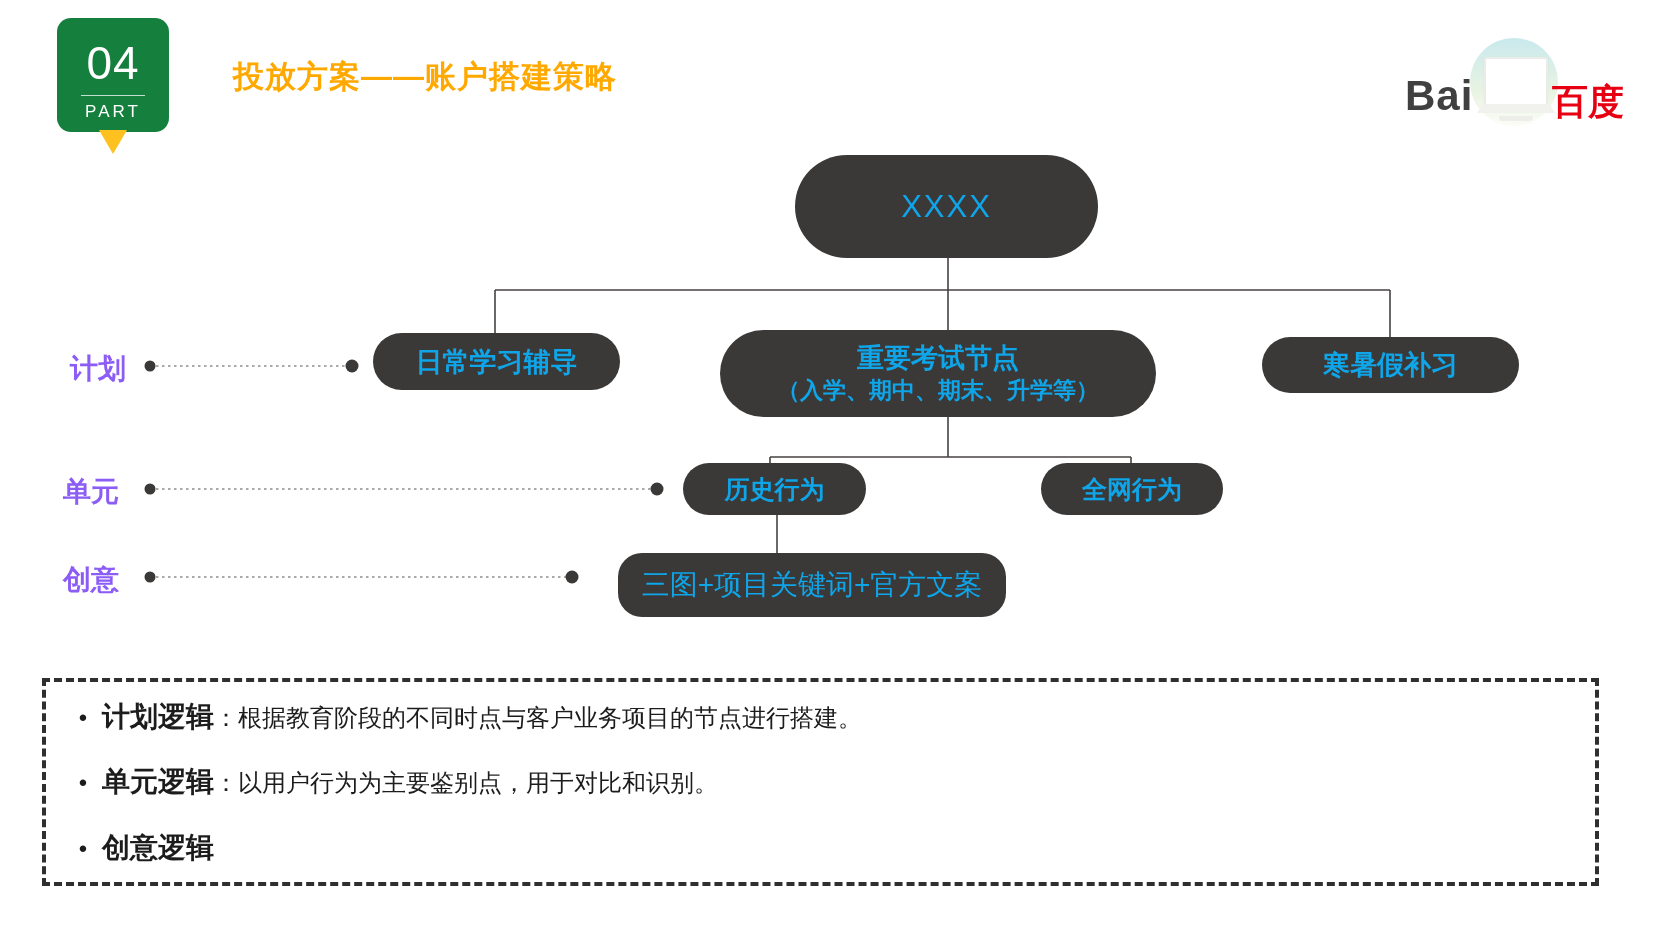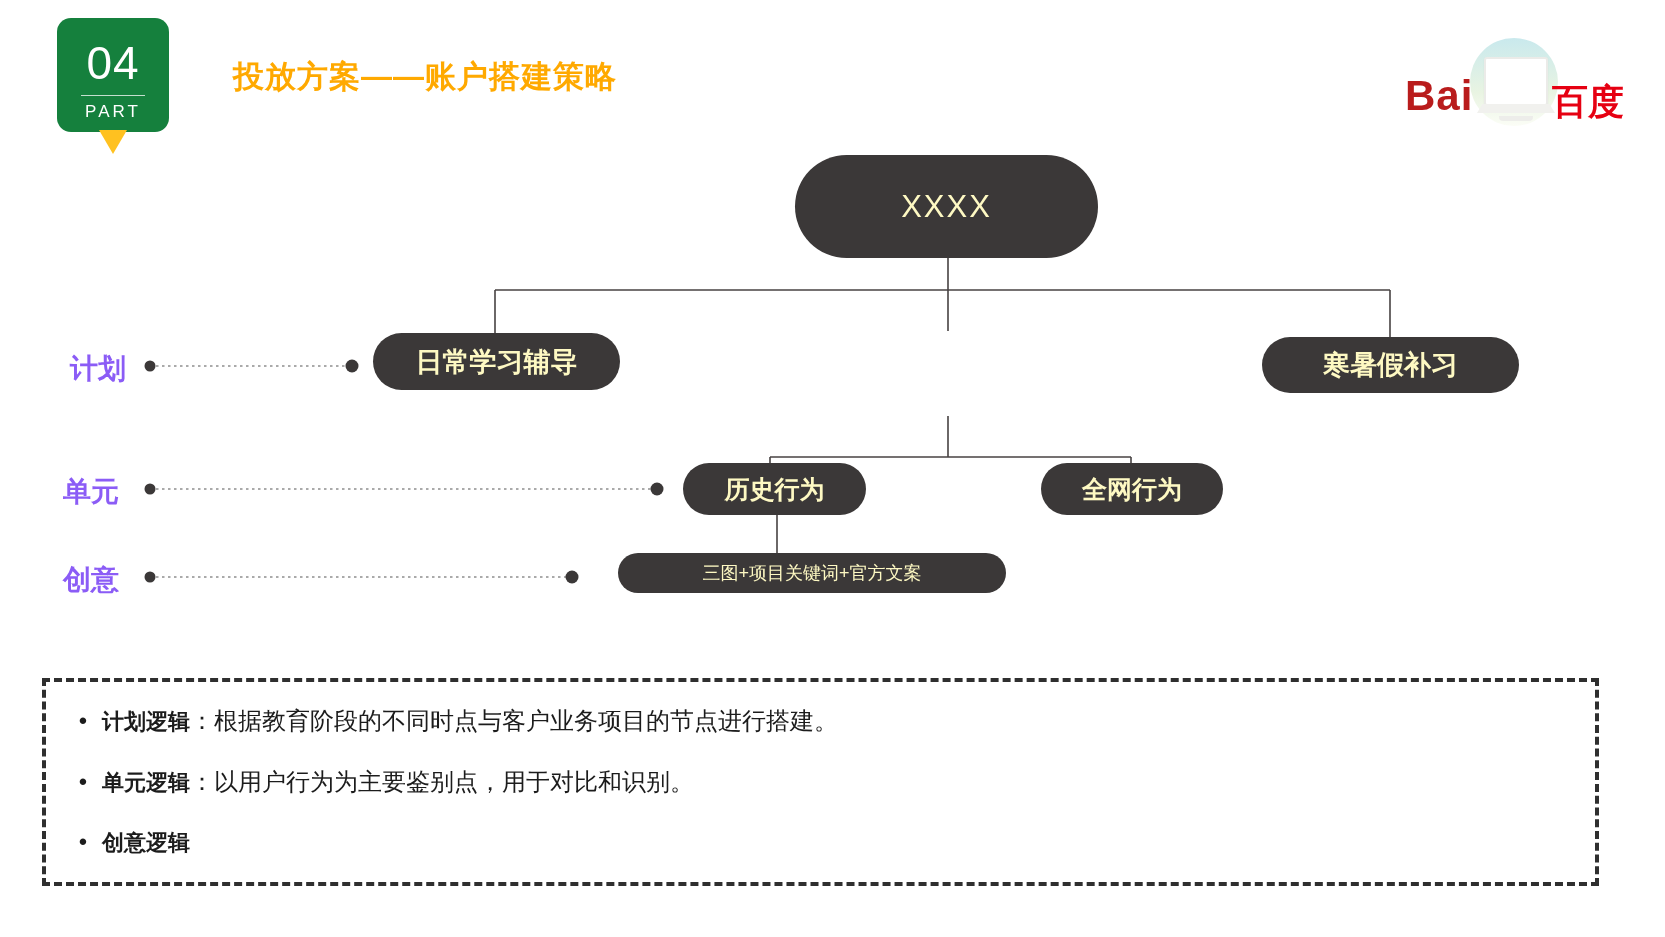--- a/index.html
+++ b/index.html
@@ -11,56 +11,56 @@
     background:#15803d;border-radius:14px;text-align:center;color:#fff;}
   .part-number{font-size:46px;font-weight:500;line-height:1;margin-top:22px;letter-spacing:1px;}
   .part-divider{width:64px;height:1px;background:rgba(255,255,255,.75);margin:9px auto 6px auto;}
   .part-label{font-size:17px;letter-spacing:3px;}
   .badge-pointer{position:absolute;left:99px;top:130px;width:0;height:0;
     border-left:14px solid transparent;border-right:14px solid transparent;border-top:24px solid #FFC120;}
 
   .page-title{position:absolute;left:233px;top:56px;font-size:31px;font-weight:bold;color:#FFA900;letter-spacing:1px;}
 
   .logo{position:absolute;left:1400px;top:30px;width:250px;height:110px;}
-  .logo-bai{position:absolute;left:5px;top:42px;font-size:42px;font-weight:bold;color:#b91c1c;letter-spacing:1px;}
+  .logo-bai{position:absolute;left:5px;top:42px;font-size:42px;font-weight:bold;color:#404040;letter-spacing:1px;}
   .logo-circle{position:absolute;left:70px;top:8px;width:88px;height:88px;border-radius:50%;
     background:linear-gradient(180deg,#c9e9ed 0%,#e9f4e2 62%,#fbfdf6 100%);}
   .laptop-screen{position:absolute;left:84px;top:27px;width:60px;height:45px;background:#ffffff;
     border:2px solid #ebebe8;border-radius:3px;box-shadow:0 1px 2px rgba(0,0,0,.06);}
   .laptop-base{position:absolute;left:77px;top:74px;width:78px;height:9px;background:#f1f1ee;
     clip-path:polygon(7% 0,93% 0,100% 100%,0 100%);}
   .laptop-foot{position:absolute;left:99px;top:86px;width:34px;height:5px;background:#ededea;border-radius:0 0 4px 4px;}
   .logo-cn{position:absolute;left:152px;top:48px;font-size:36px;font-weight:bold;color:#E60012;}
 
   
   .connectors{position:absolute;left:0;top:0;width:1665px;height:660px;}
-  .node{position:absolute;background:#3B3838;color:#fef9c3;display:flex;flex-direction:column;
+  .node{position:absolute;background:#3B3838;color:#0ea5e9;display:flex;flex-direction:column;
     align-items:center;justify-content:center;text-align:center;}
   .node-root{left:795px;top:155px;width:303px;height:103px;border-radius:52px;font-size:31px;font-weight:500;letter-spacing:2px;}
   .node-daily{left:373px;top:333px;width:247px;height:57px;border-radius:29px;font-size:27px;font-weight:bold;}
   .node-exam{left:720px;top:330px;width:436px;height:87px;border-radius:44px;font-weight:bold;line-height:1.3;}
   .node-exam .l1{font-size:27px;}
   .node-exam .l2{font-size:23px;}
   .node-holiday{left:1262px;top:337px;width:257px;height:56px;border-radius:28px;font-size:27px;font-weight:bold;}
   .node-history{left:683px;top:463px;width:183px;height:52px;border-radius:26px;font-size:25px;font-weight:bold;}
   .node-network{left:1041px;top:463px;width:182px;height:52px;border-radius:26px;font-size:25px;font-weight:bold;}
-  .node-creative{left:618px;top:553px;width:388px;height:40px;border-radius:24px;font-size:18px;font-weight:400;}
+  .node-creative{left:618px;top:553px;width:388px;height:64px;border-radius:24px;font-size:28px;font-weight:400;}
 
   .row-label{position:absolute;font-size:28px;font-weight:bold;color:#8b5cf6;}
   .row-label-plan{left:70px;top:350px;}
   .row-label-unit{left:63px;top:473px;}
   .row-label-creative{left:63px;top:561px;}
 
   
   .notes-box{position:absolute;left:42px;top:678px;width:1557px;height:208px;
     border:4px dashed #2f2f2f;background:#ffffff;box-sizing:border-box;
     display:flex;flex-direction:column;justify-content:center;gap:32px;padding-left:18px;}
   .note-item{display:flex;align-items:baseline;color:#1c1c1c;line-height:1.2;}
   .note-bullet{width:38px;text-align:center;font-size:24px;}
-  .note-term{font-size:22px;font-weight:bold;}
+  .note-term{font-size:28px;font-weight:bold;}
   .note-text{font-size:24px;}
 </style>
 </head>
 <body>
 
 <div id="slide">
 
   <div class="part-badge">
     <div class="part-number">04</div>
     <div class="part-divider"></div>
@@ -106,20 +106,24 @@
         <circle cx="572" cy="577" r="6.5"></circle>
     </g>
   </svg>
 
   <div class="row-label row-label-plan">计划</div>
   <div class="row-label row-label-unit">单元</div>
   <div class="row-label row-label-creative">创意</div>
 
   <div class="node node-root">XXXX</div>
   <div class="node node-daily">日常学习辅导</div>
+  <div class="node node-exam">
+    <div class="l1">重要考试节点</div>
+    <div class="l2">（入学、期中、期末、升学等）</div>
+  </div>
   <div class="node node-holiday">寒暑假补习</div>
   <div class="node node-history">历史行为</div>
   <div class="node node-network">全网行为</div>
   <div class="node node-creative">三图+项目关键词+官方文案</div>
 
   <div class="notes-box">
     <div class="note-item">
       <span class="note-bullet">•</span>
       <span class="note-term">计划逻辑</span>
       <span class="note-text">：根据教育阶段的不同时点与客户业务项目的节点进行搭建。</span>

